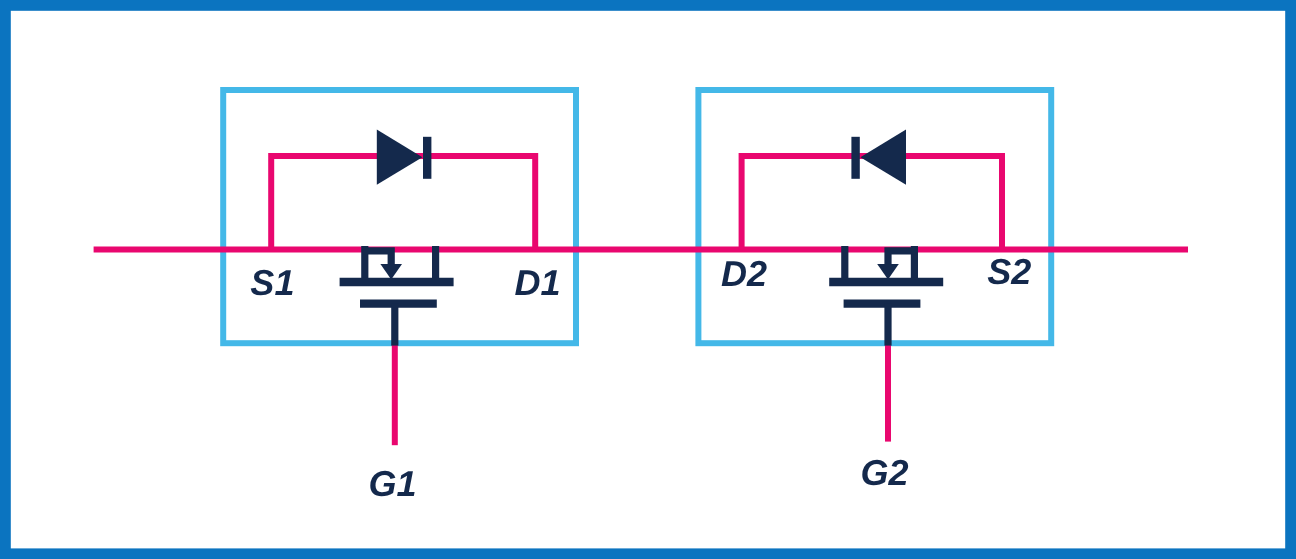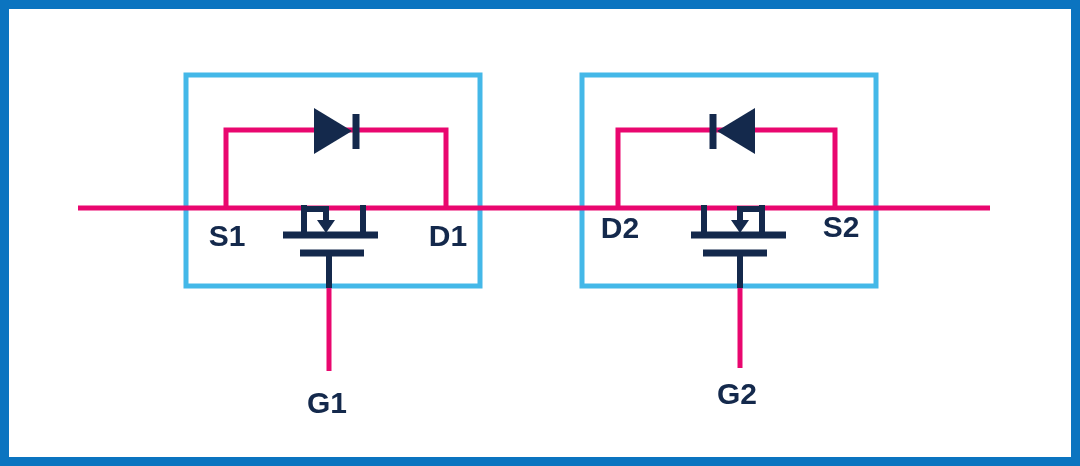--- a/index.html
+++ b/index.html
@@ -8,20 +8,21 @@
     background: #ffffff;
     width: 1080px;
     height: 466px;
     overflow: hidden;
   }
   .stage {
     position: relative;
     width: 1080px;
     height: 466px;
     background: var(--background, #ffffff);
+    font-style: italic;
   }
   svg {
     display: block;
   }
   .terminal-label {
     font-family: "Liberation Sans", sans-serif;
     font-weight: bold;
     font-size: 30px;
     fill: var(--navy, #14294c);
   }

